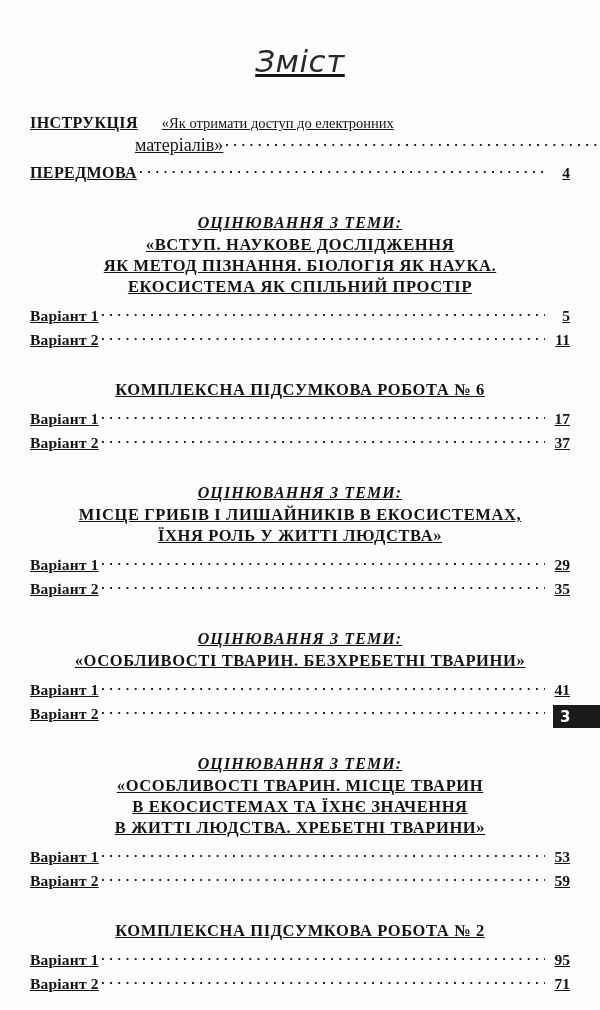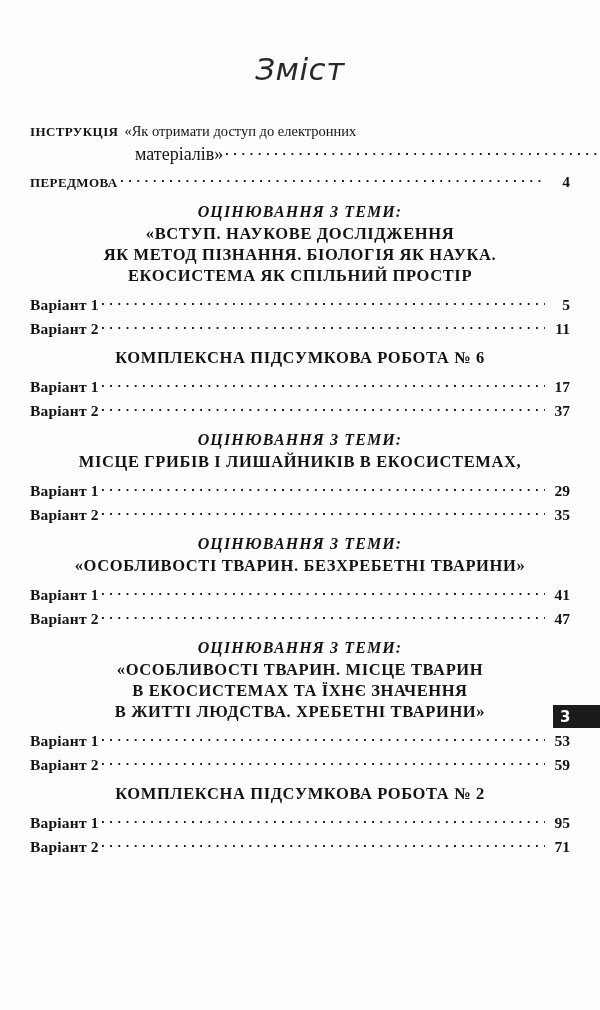--- a/index.html
+++ b/index.html
@@ -15,21 +15,22 @@
     color: #131313;
     position: relative;
     overflow: hidden;
   }
 
   .page {
     position: relative;
     width: 600px;
     height: 738px;
     box-sizing: border-box;
-    padding: 8px 30px 0 30px;
+    padding: 0 30px 0 30px;
+    text-decoration: underline;
   }
 
   
   .doc-title {
     text-align: center;
     font-family: "DejaVu Sans", "Liberation Sans", sans-serif;
     font-style: italic;
     font-weight: 400;
     font-size: 31px;
     letter-spacing: 0.5px;
@@ -50,27 +51,27 @@
     align-items: baseline;
     width: 100%;
   }
   .front-entry .line.second {
     padding-left: 105px;
   }
   .fe-caps {
     font-weight: bold;
     letter-spacing: 0.4px;
     white-space: nowrap;
-    font-size: 13px;
+    font-size: 16px;
   }
   .fe-rest {
     font-weight: normal;
     font-size: 14.5px;
     white-space: nowrap;
-    margin-left: 6px;
+    margin-left: 24px;
   }
   .fe-tail {
     font-weight: normal;
     font-size: 18px;
     white-space: nowrap;
   }
 
   
   .leader {
     flex: 1 1 auto;
@@ -95,21 +96,21 @@
     font-weight: bold;
     font-size: 15.5px;
     text-align: right;
     min-width: 22px;
     white-space: nowrap;
     flex: 0 0 auto;
   }
 
   
   .section {
-    margin-top: 7px;
+    margin-top: 28px;
   }
 
   .sec-kicker {
     text-align: center;
     font-weight: bold;
     font-style: italic;
     font-size: 16px;
     letter-spacing: 1.1px;
     line-height: 21px;
     margin: 0 0 1px 0;
@@ -226,20 +227,21 @@
         <span class="leader"></span>
         <span class="pagenum">37</span>
       </div>
     </div>
   </div>
 
   <div class="section">
     <div class="sec-kicker">ОЦІНЮВАННЯ З ТЕМИ:</div>
     <div class="sec-title">
       <span class="tline">МІСЦЕ ГРИБІВ І ЛИШАЙНИКІВ В ЕКОСИСТЕМАХ,</span>
+      <span class="tline">ЇХНЯ РОЛЬ У ЖИТТІ ЛЮДСТВА»</span>
     </div>
     <div class="variants">
       <div class="variant-row">
         <span class="variant-label">Варіант 1</span>
         <span class="leader"></span>
         <span class="pagenum">29</span>
       </div>
       <div class="variant-row">
         <span class="variant-label">Варіант 2</span>
         <span class="leader"></span>

